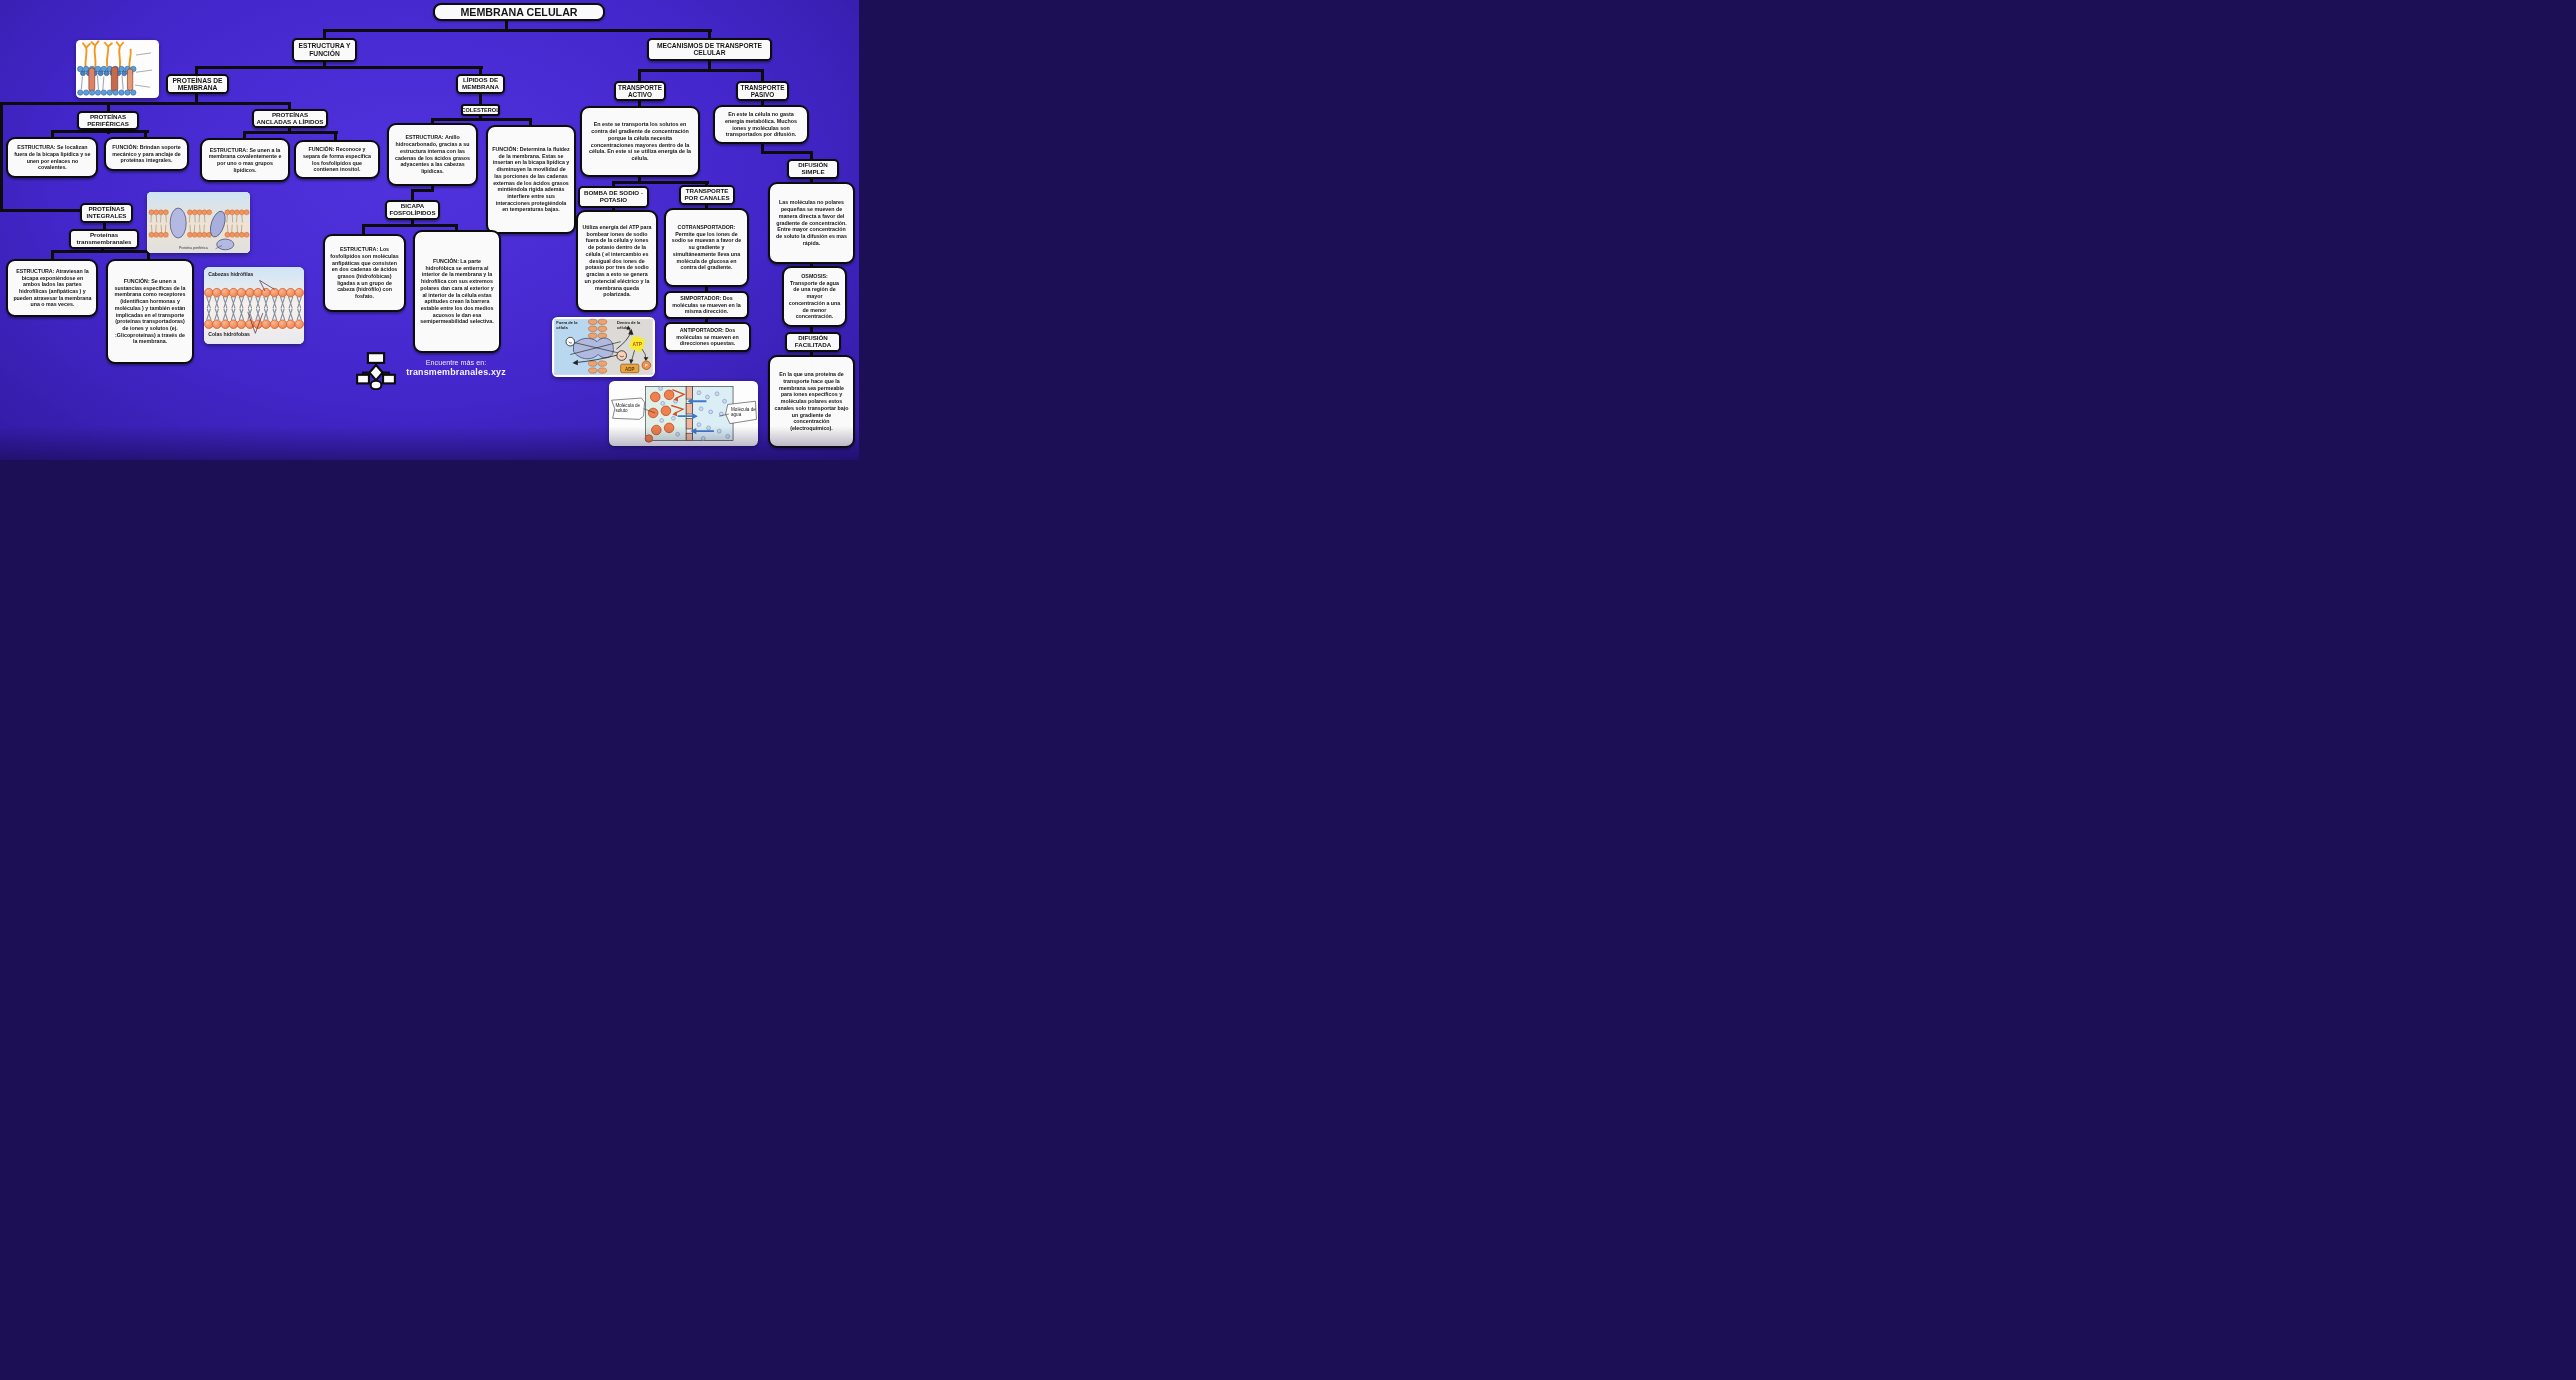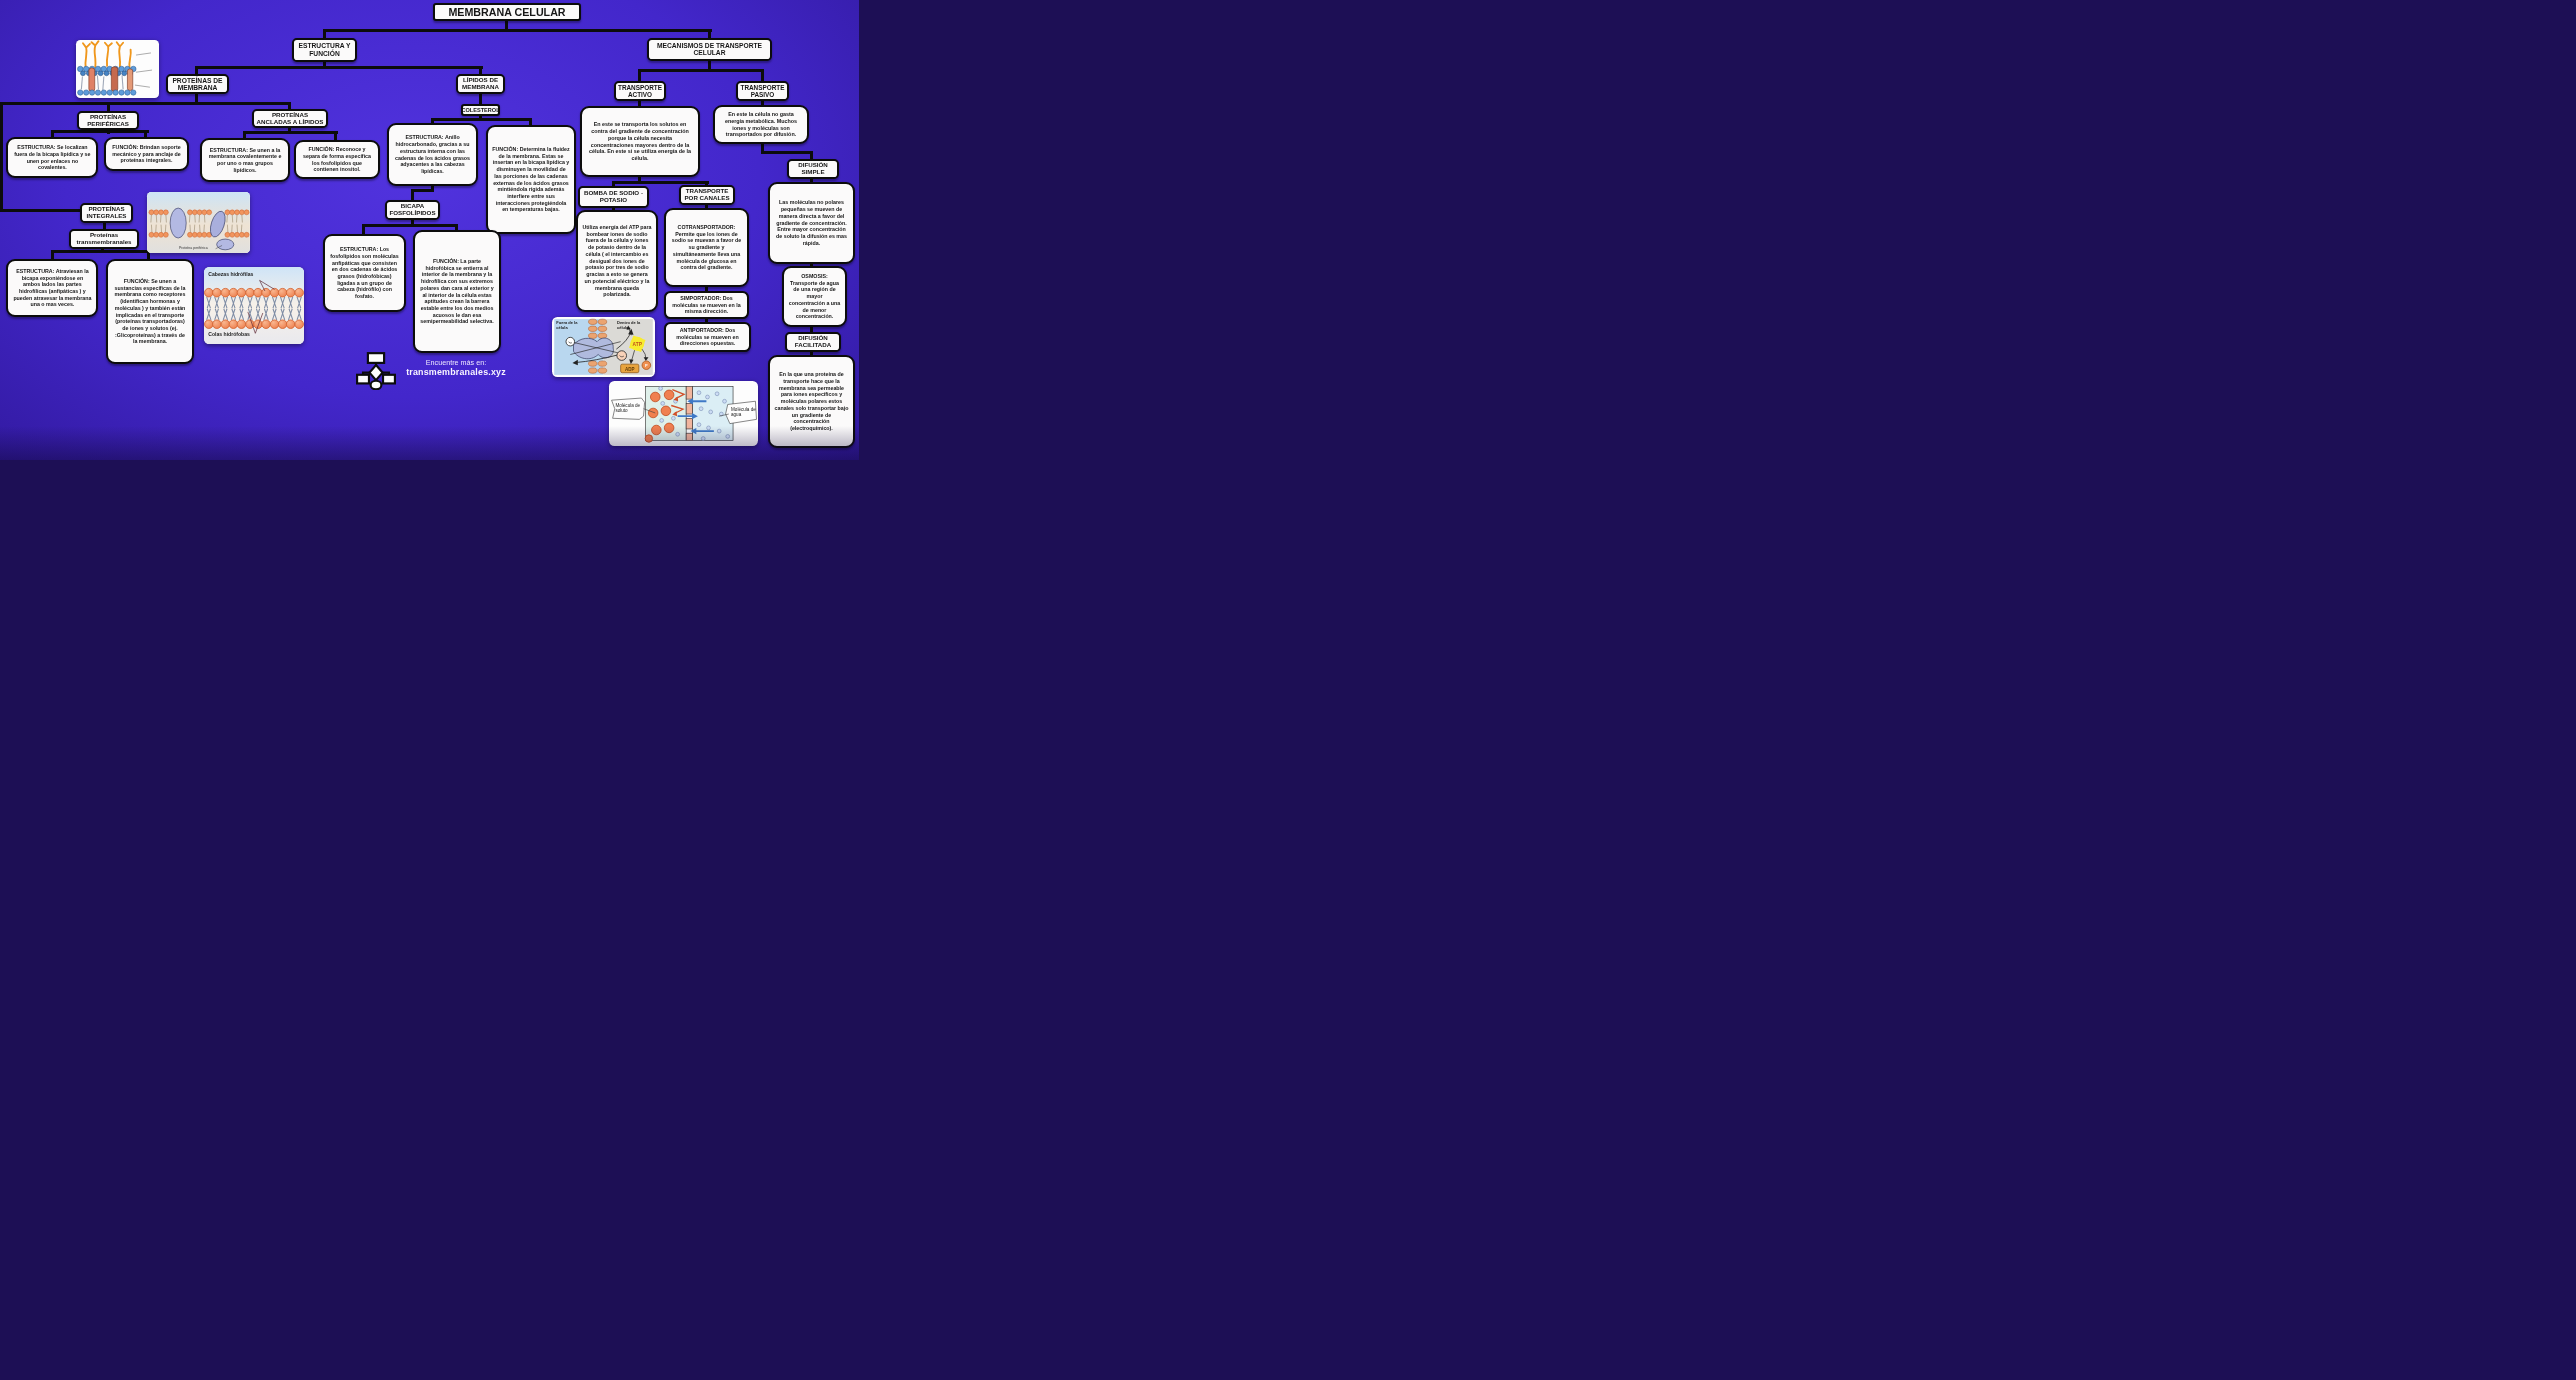--- a/index.html
+++ b/index.html
@@ -89,21 +89,21 @@
   <div class="ln" style="left:705px;top:314px;width:2.7px;height:9.7px"></div>
   <div class="ln" style="left:761px;top:98px;width:2.7px;height:9.7px"></div>
   <div class="ln" style="left:761px;top:140px;width:2.7px;height:14px"></div>
   <div class="ln" style="left:761px;top:151px;width:52px;height:2.7px"></div>
   <div class="ln" style="left:810px;top:151px;width:2.7px;height:10.2px"></div>
   <div class="ln" style="left:810px;top:175px;width:2.7px;height:9.7px"></div>
   <div class="ln" style="left:810px;top:260px;width:2.7px;height:8.6px"></div>
   <div class="ln" style="left:810px;top:323px;width:2.7px;height:10.7px"></div>
   <div class="ln" style="left:810px;top:348px;width:2.7px;height:9.7px"></div>
 
-  <div class="node hdr" style="left:433px;top:2.7px;width:148px;height:18px;font-size:10.7px;border-radius:3px">MEMBRANA CELULAR</div>
+  <div class="node hdr" style="left:433px;top:2.7px;width:172px;height:18px;font-size:10.7px;border-radius:8px">MEMBRANA CELULAR</div>
   <div class="node hdr" style="left:292px;top:38px;width:65px;height:23.6px">ESTRUCTURA Y FUNCIÓN</div>
   <div class="node hdr" style="left:647px;top:38px;width:125px;height:22.5px">MECANISMOS DE TRANSPORTE CELULAR</div>
   <div class="node hdr" style="left:166px;top:74px;width:63px;height:20.4px">PROTEÍNAS DE MEMBRANA</div>
   <div class="node hdr" style="left:456px;top:74px;width:49px;height:20.4px;font-size:6.2px">LÍPIDOS DE MEMBRANA</div>
   <div class="node hdr" style="left:77px;top:111px;width:62px;height:19.3px;font-size:6.2px">PROTEÍNAS PERIFÉRICAS</div>
   <div class="node hdr" style="left:252px;top:109px;width:76px;height:19.3px;font-size:6.2px">PROTEÍNAS ANCLADAS A LÍPIDOS</div>
   <div class="node hdr" style="left:80px;top:203px;width:53px;height:20.4px;font-size:6.2px">PROTEÍNAS INTEGRALES</div>
   <div class="node hdr" style="left:69px;top:229px;width:70px;height:20px;font-size:6.2px">Proteínas transmembranales</div>
   <div class="node hdr" style="left:461px;top:104px;width:39px;height:12.3px;font-size:5.6px;border-radius:3.2px">COLESTEROL</div>
   <div class="node hdr" style="left:385px;top:200px;width:55px;height:20px;font-size:6.2px">BICAPA FOSFOLÍPIDOS</div>

